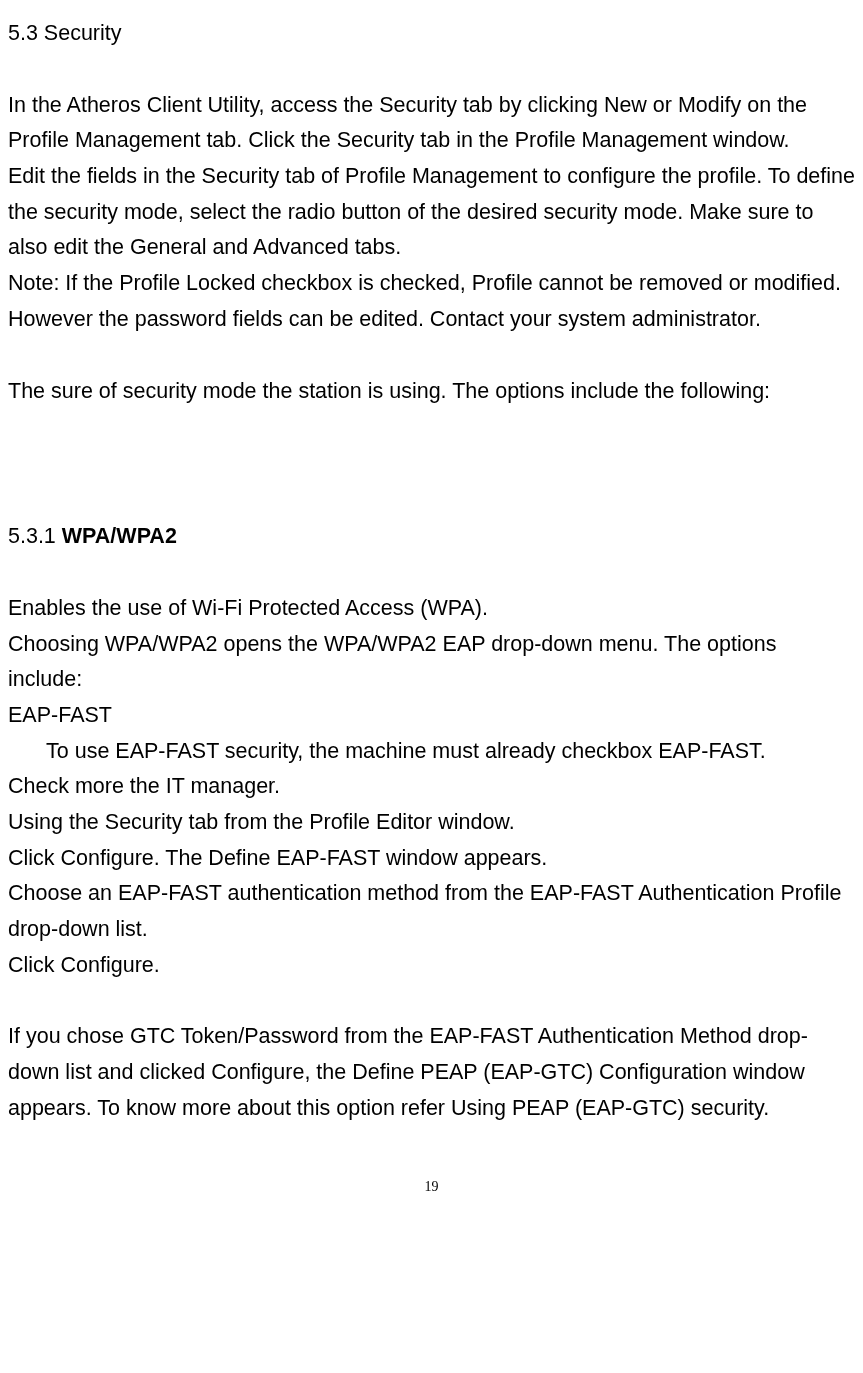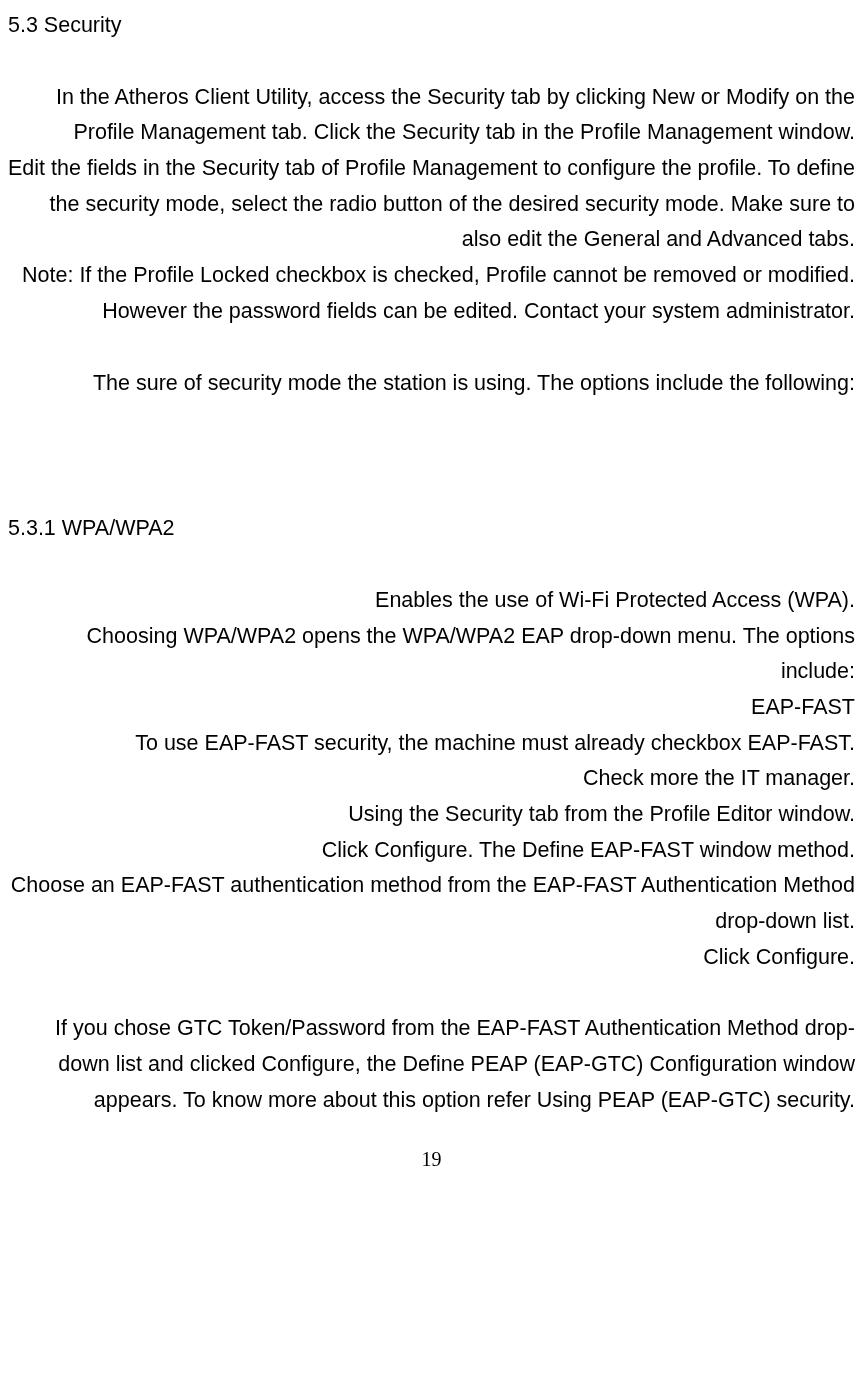--- a/index.html
+++ b/index.html
@@ -7,48 +7,47 @@
       font-size: 21.5px;
       line-height: 1.66;
       color: #000;
       background: #fff;
       margin: 0;
       padding: 8px 8px 20px 8px;
       width: 863px;
       box-sizing: border-box;
     }
     .section-heading {
-      margin: 0 0 36px 0;
+      margin: 8px 0 36px 0;
     }
     .para {
       margin: 0 0 0 0;
-      text-align: right;
     }
     .italic {
     }
     .gap {
       height: 36px;
     }
     .big-gap {
       height: 110px;
     }
     .sub-heading {
       margin: 0 0 36px 0;
     }
     .sub-heading .bold {
-      font-weight: normal;
+      font-weight: bold;
     }
     .indent {
       padding-left: 38px;
     }
     .page-number {
       text-align: center;
       font-family: "Times New Roman", Times, serif;
-      font-size: 20px;
-      margin-top: 24px;
+      font-size: 14px;
+      margin-top: 48px;
     }
   </style>
 </head>
 <body>
 
 <div class="section-heading">5.3 Security</div>
 
 <div class="para">In the Atheros Client Utility, access the Security tab by clicking New or Modify on the Profile Management tab.   Click the Security tab in the Profile Management window.</div>
 <div class="para">Edit the fields in the Security   tab of Profile Management   to configure the profile. To define the security mode, select the radio button of the desired security mode. Make sure to also edit the General and Advanced tabs.</div>
 <div class="para italic">Note: If the Profile Locked checkbox is checked, Profile cannot be removed or modified. However the password fields can be edited. Contact your system administrator.</div>
@@ -62,21 +61,21 @@
 <div class="sub-heading">
   <span>5.3.1 </span><span class="bold">WPA/WPA2</span>
 </div>
 
 <div class="para">Enables the use of Wi-Fi Protected Access (WPA).</div>
 <div class="para">Choosing WPA/WPA2 opens the WPA/WPA2 EAP drop-down menu. The options include:</div>
 <div class="para">EAP-FAST</div>
 <div class="para indent">To use EAP-FAST security, the machine must already checkbox EAP-FAST.</div>
 <div class="para">Check more the IT manager.</div>
 <div class="para">Using the Security tab from the Profile Editor window.</div>
-<div class="para">Click Configure. The Define EAP-FAST window method.</div>
-<div class="para">Choose an EAP-FAST authentication method from the EAP-FAST Authentication Method drop-down list.</div>
+<div class="para">Click Configure. The Define EAP-FAST window appears.</div>
+<div class="para">Choose an EAP-FAST authentication method from the EAP-FAST Authentication Profile drop-down list.</div>
 <div class="para">Click Configure.</div>
 
 <div class="gap"></div>
 
 <div class="para">If you chose GTC Token/Password from the EAP-FAST Authentication Method drop-down list and clicked Configure, the Define PEAP (EAP-GTC) Configuration window appears. To know more about this option refer Using PEAP (EAP-GTC) security.</div>
 
 <div class="page-number">19</div>
 
 </body></html>

